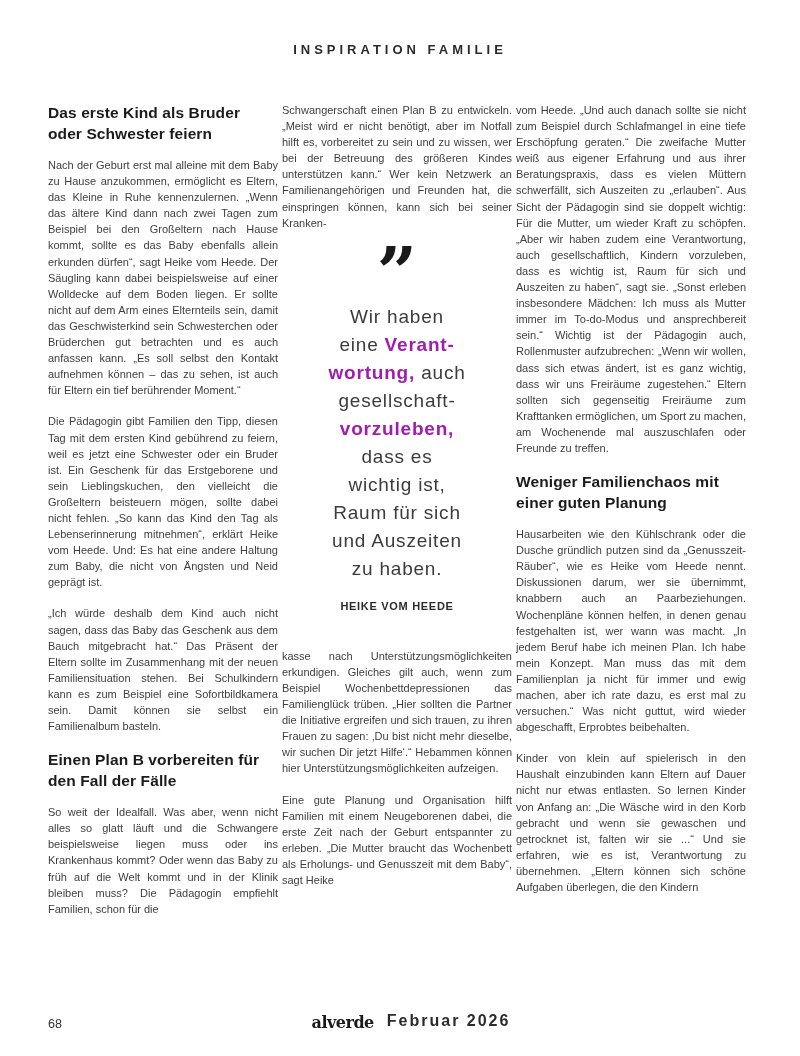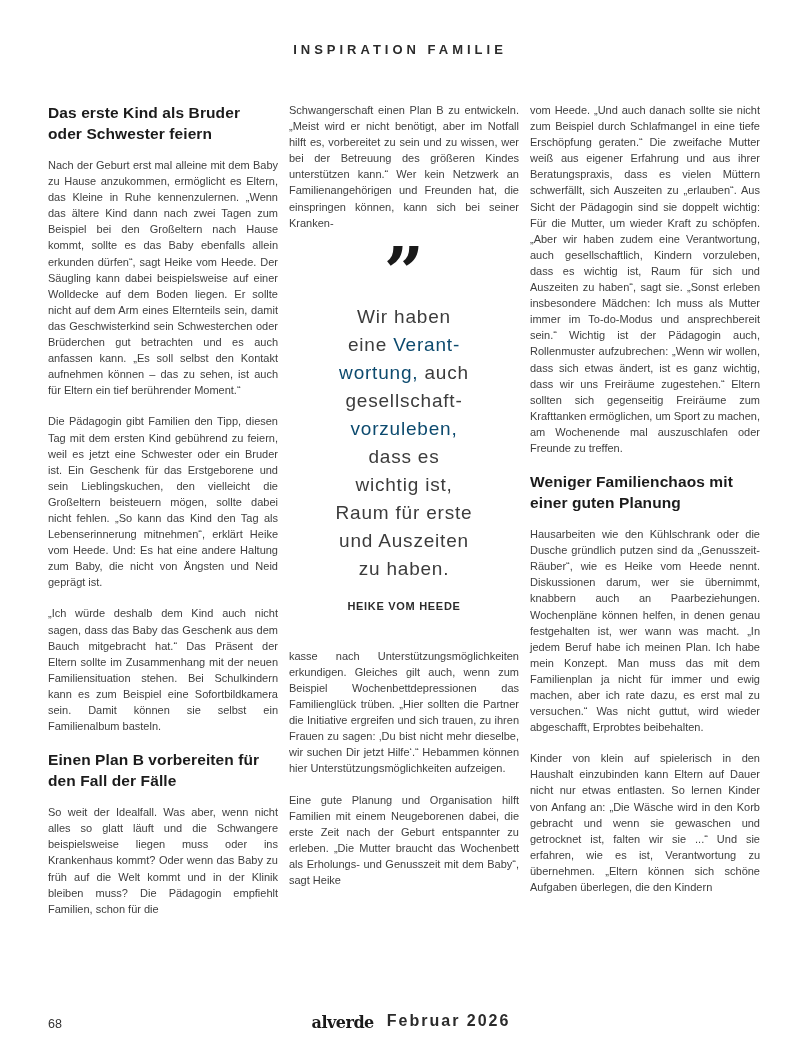--- a/index.html
+++ b/index.html
@@ -12,21 +12,21 @@
   }
   .kicker {
     position: absolute; top: 42px; left: 0; right: 0;
     text-align: center;
     font-size: 13px; font-weight: 600;
     letter-spacing: 4px;
     color: #2b2b2b;
   }
   .columns {
     position: absolute; top: 102px; left: 48px; width: 712px;
-    display: flex; gap: 11px;
+    display: flex; gap: 4px;
   }
   .col { flex: 0 0 230px; width: 230px; }
   .col h3 {
     font-size: 15.5px; line-height: 21px;
     font-weight: 700; color: #1b1b1b;
     letter-spacing: 0.1px;
     margin: 0 0 13px 0;
   }
   .col h3.after-para { margin-top: 9px; }
   .col p {
@@ -40,21 +40,21 @@
     font-family: "DejaVu Serif", serif;
     font-size: 70px; font-weight: 700;
     line-height: 52px; height: 56px;
     color: #1a1a1a;
   }
   .quote-line {
     font-size: 19px; line-height: 28px;
     letter-spacing: 0.8px;
     color: #3c3c3c;
   }
-  .quote-line b { font-weight: 400; color: #0c4a6e; }
+  .quote-line b { font-weight: 700; color: #a21caf; }
   .quote-attr {
     margin-top: 17px;
     font-size: 11px; font-weight: 700;
     letter-spacing: 0.7px;
     color: #2b2b2b;
   }
   .footer {
     position: absolute; top: 1012px; left: 48px; right: 26px;
     height: 26px;
   }
@@ -101,21 +101,21 @@
         <p>Schwangerschaft einen Plan B zu entwickeln. „Meist wird er nicht benötigt, aber im Notfall hilft es, vorbereitet zu sein und zu wissen, wer bei der Betreuung des größeren Kindes unterstützen kann.“ Wer kein Netzwerk an Familienangehörigen und Freunden hat, die einspringen können, kann sich bei seiner Kranken-</p>
         <div class="pullquote">
           <div class="quote-mark">”</div>
           <div class="quote-line">Wir haben</div>
           <div class="quote-line">eine <b>Verant-</b></div>
           <div class="quote-line"><b>wortung,</b> auch</div>
           <div class="quote-line">gesellschaft-</div>
           <div class="quote-line"><b>vorzuleben,</b></div>
           <div class="quote-line">dass es</div>
           <div class="quote-line">wichtig ist,</div>
-          <div class="quote-line">Raum für erste</div>
+          <div class="quote-line">Raum für sich</div>
           <div class="quote-line">und Auszeiten</div>
           <div class="quote-line">zu haben.</div>
           <div class="quote-attr">HEIKE VOM HEEDE</div>
         </div>
         <p>kasse nach Unterstützungsmöglichkeiten erkundigen. Gleiches gilt auch, wenn zum Beispiel Wochenbettdepressionen das Familienglück trüben. „Hier sollten die Partner die Initiative ergreifen und sich trauen, zu ihren Frauen zu sagen: ‚Du bist nicht mehr dieselbe, wir suchen Dir jetzt Hilfe‘.“ Hebammen können hier Unterstützungsmöglichkeiten aufzeigen.</p>
         <p>Eine gute Planung und Organisation hilft Familien mit einem Neugeborenen dabei, die erste Zeit nach der Geburt entspannter zu erleben. „Die Mutter braucht das Wochenbett als Erholungs- und Genusszeit mit dem Baby“, sagt Heike</p>
       </div>
       <div class="col">
         <p>vom Heede. „Und auch danach sollte sie nicht zum Beispiel durch Schlafmangel in eine tiefe Erschöpfung geraten.“ Die zweifache Mutter weiß aus eigener Erfahrung und aus ihrer Beratungspraxis, dass es vielen Müttern schwerfällt, sich Auszeiten zu „erlauben“. Aus Sicht der Pädagogin sind sie doppelt wichtig: Für die Mutter, um wieder Kraft zu schöpfen. „Aber wir haben zudem eine Verantwortung, auch gesellschaftlich, Kindern vorzuleben, dass es wichtig ist, Raum für sich und Auszeiten zu haben“, sagt sie. „Sonst erleben insbesondere Mädchen: Ich muss als Mutter immer im To-do-Modus und ansprechbereit sein.“ Wichtig ist der Pädagogin auch, Rollenmuster aufzubrechen: „Wenn wir wollen, dass sich etwas ändert, ist es ganz wichtig, dass wir uns Freiräume zugestehen.“ Eltern sollten sich gegenseitig Freiräume zum Krafttanken ermöglichen, um Sport zu machen, am Wochenende mal auszuschlafen oder Freunde zu treffen.</p>
         <h3 class="after-para">Weniger Familienchaos mit einer guten Planung</h3>

